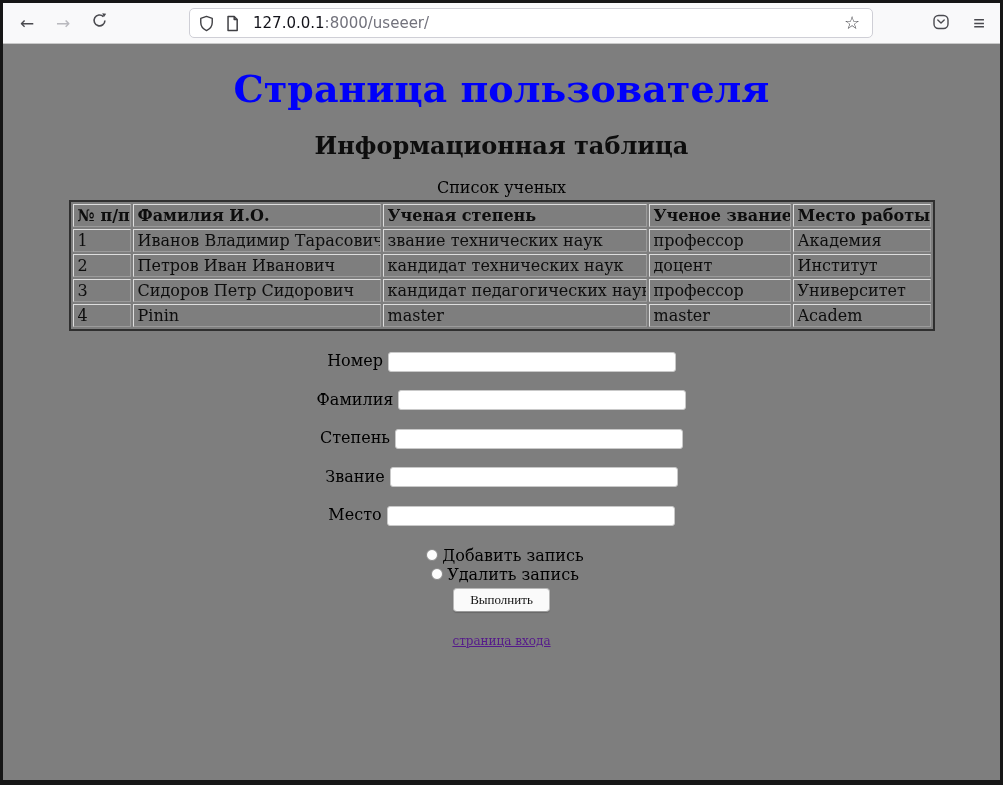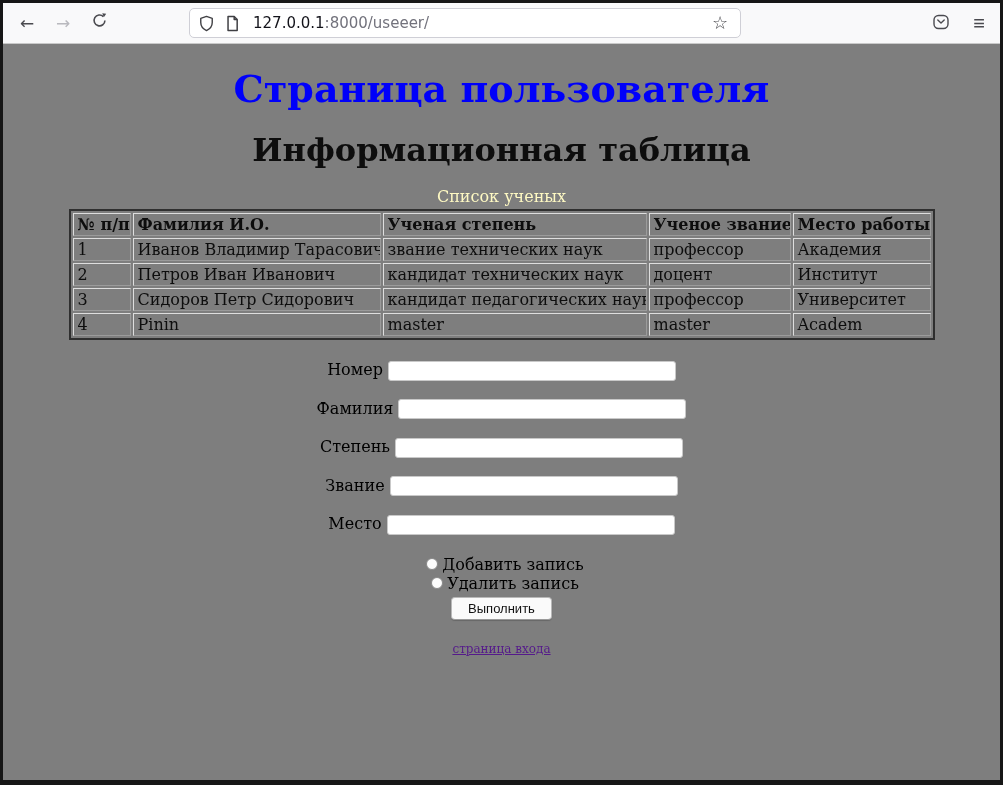--- a/index.html
+++ b/index.html
@@ -17,21 +17,21 @@
     flex:0 0 41px; background:#f9f9fa; border-bottom:1px solid #c9c9c9;
     display:flex; align-items:center; padding:0 10px 0 12px;
   }
   .nav-btn {
     width:24px; height:26px; margin-right:12px; border:none; background:transparent;
     font-size:17px; line-height:26px; text-align:center; color:#4a4a4f; cursor:pointer;
     font-family:"DejaVu Sans", sans-serif; padding:0;
   }
   .nav-btn.disabled { color:#b9b9be; }
   .url-bar {
-    margin-left:66px; width:552px; height:30px; background:#ffffff;
+    margin-left:66px; width:684px; height:30px; background:#ffffff;
     border:1px solid #cfcfd6; border-radius:5px;
     display:flex; align-items:center; padding:0 8px;
   }
   .url-icon { width:17px; height:17px; margin-right:9px; flex:0 0 auto; }
   .url-text { font-size:15px; white-space:nowrap; overflow:hidden; flex:1; margin-left:3px; }
   .url-host { color:#13131a; }
   .url-rest { color:#72727c; }
   .star-btn {
     border:none; background:transparent; color:#4a4a4f; font-size:18px;
     width:24px; height:24px; line-height:24px; text-align:center; padding:0; cursor:pointer;
@@ -39,28 +39,28 @@
   .right-icons { margin-left:auto; display:flex; align-items:center; gap:16px; }
   .icon-btn { border:none; background:transparent; padding:0; width:22px; height:22px; cursor:pointer; color:#4a4a4f; }
   .menu-glyph { font-size:20px; line-height:22px; color:#4a4a4f; display:block; text-align:center; }
 
   
   .page {
     flex:1 1 auto; background:#7e7e7e; overflow:hidden;
     font-family:"DejaVu Serif", serif; color:#000; text-align:center;
   }
   h1.page-title { font-size:38px; font-weight:bold; color:#0000fa; margin:22px 0 0; }
-  h2.page-subtitle { font-size:32px; font-weight:bold; color:#0d0d0d; margin:20px 0 0; }
+  h2.page-subtitle { font-size:24px; font-weight:bold; color:#0d0d0d; margin:20px 0 0; }
 
   table.data-table {
     width:866px; margin:18px auto 0; border:2px solid #2f2f2f;
     border-collapse:separate; border-spacing:2px; table-layout:fixed;
     font-size:16px; color:#0d0d0d;
   }
-  table.data-table caption { font-size:16px; padding-bottom:3px; color:#fef9c3; }
+  table.data-table caption { font-size:16px; padding-bottom:3px; color:#000000; }
   .data-table th, .data-table td {
     border:1px solid; border-color:#dedede #9b9b9b #9b9b9b #dedede;
     padding:1px 4px; height:23px; overflow:hidden; white-space:nowrap;
   }
   .data-table th { font-weight:bold; text-align:left; }
   .data-table td { text-align:left; }
 
   .form-row { margin:18px 0; font-size:16px; }
   .form-row:first-of-type { margin-top:20px; }
   .text-input {
@@ -70,21 +70,21 @@
   }
   .radio-group { margin-top:20px; font-size:16px; }
   .radio-line { line-height:19px;padding-left:7px; }
   .radio-input {
     appearance:none; -webkit-appearance:none; width:12px; height:12px;
     border-radius:50%; border:1px solid #8a8a8a; background:#fdfdfd;
     vertical-align:middle; margin:0 4px 2px 0;
   }
   .button-row { margin-top:4px; }
   .exec-button {
-    font-family:Liberation Sans, sans-serif; font-size:13px; color:#121212;
+    font-family:Liberation Serif, serif; font-size:13px; color:#121212;
     background:#fafafa; border:1px solid #b8b8b8; border-bottom-color:#9a9a9a;
     border-radius:4px; padding:3px 16px; cursor:pointer;
     box-shadow:0 1px 1px rgba(0,0,0,0.18);
   }
   .link-row { margin-top:18px; }
   .login-link { color:#551a8b; text-decoration:underline; font-size:12px; cursor:pointer; }
 </style>
 </head>
 <body>
 

